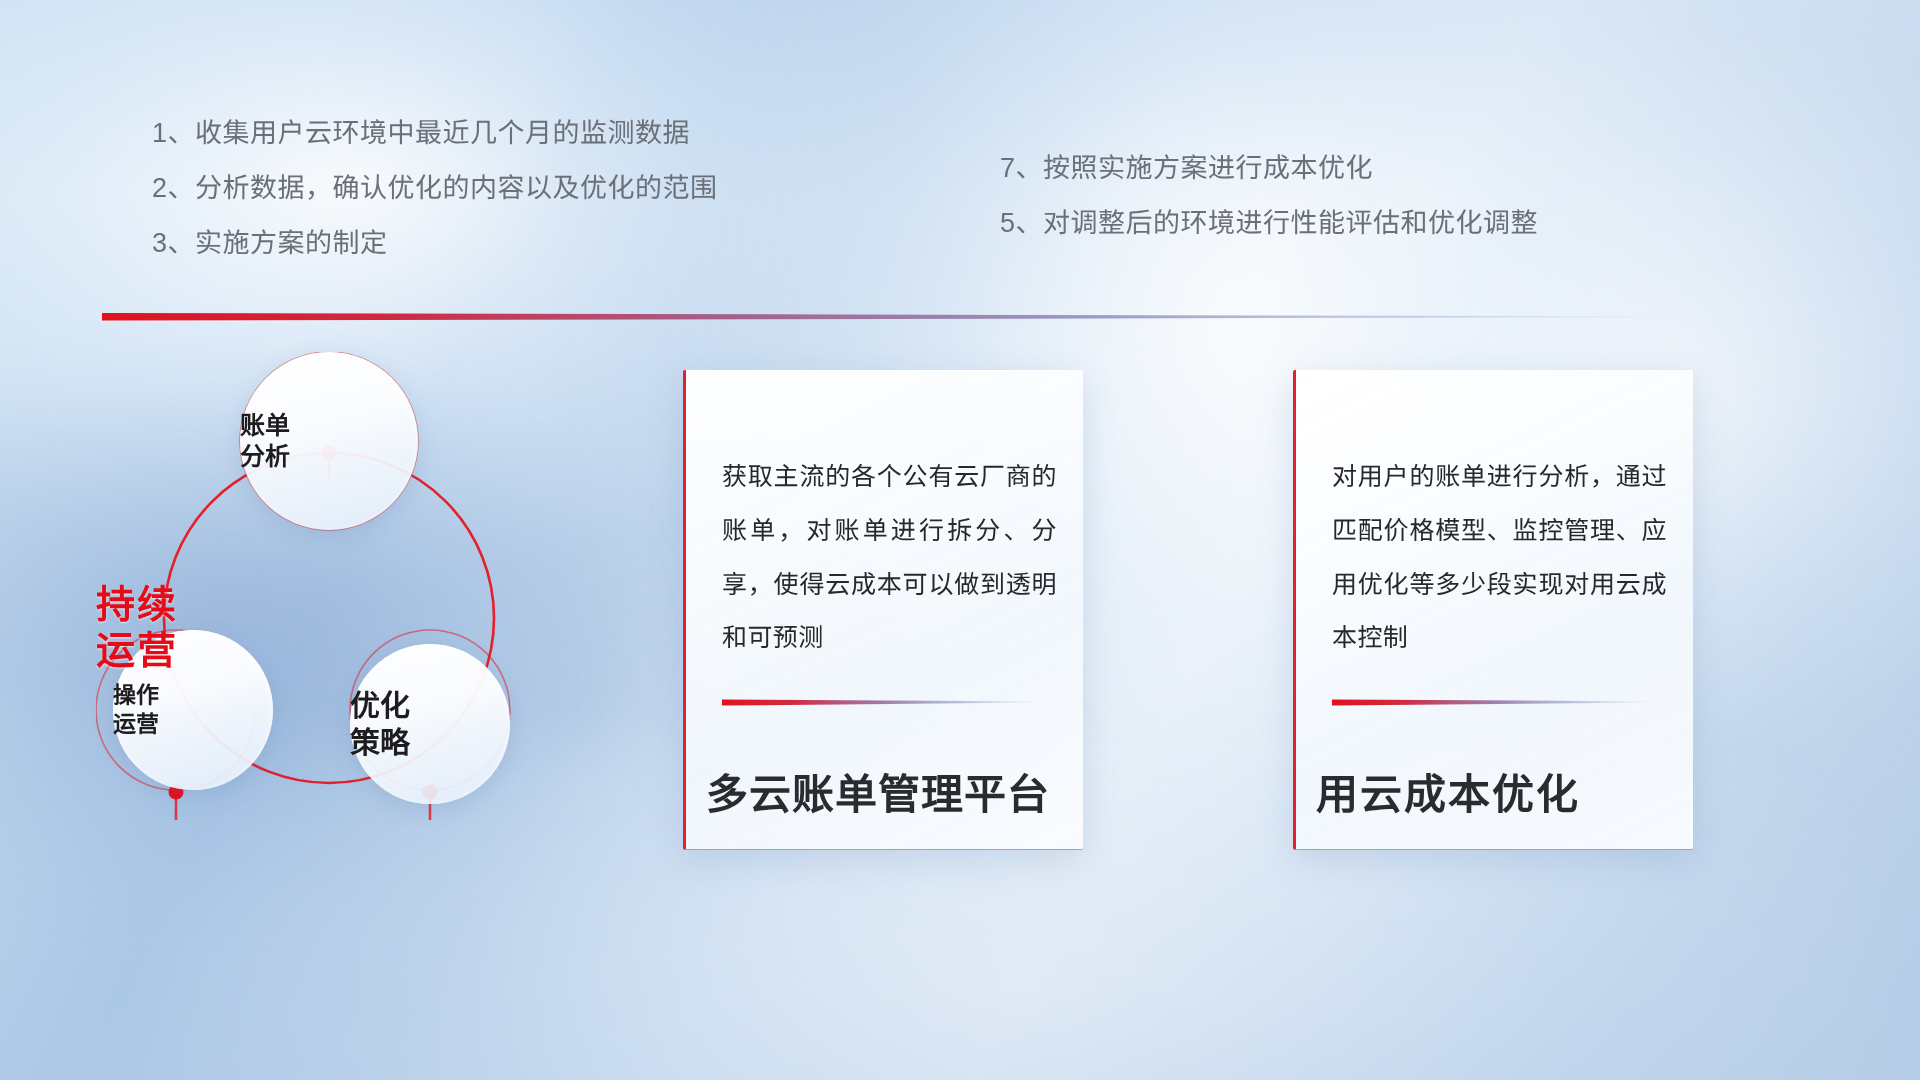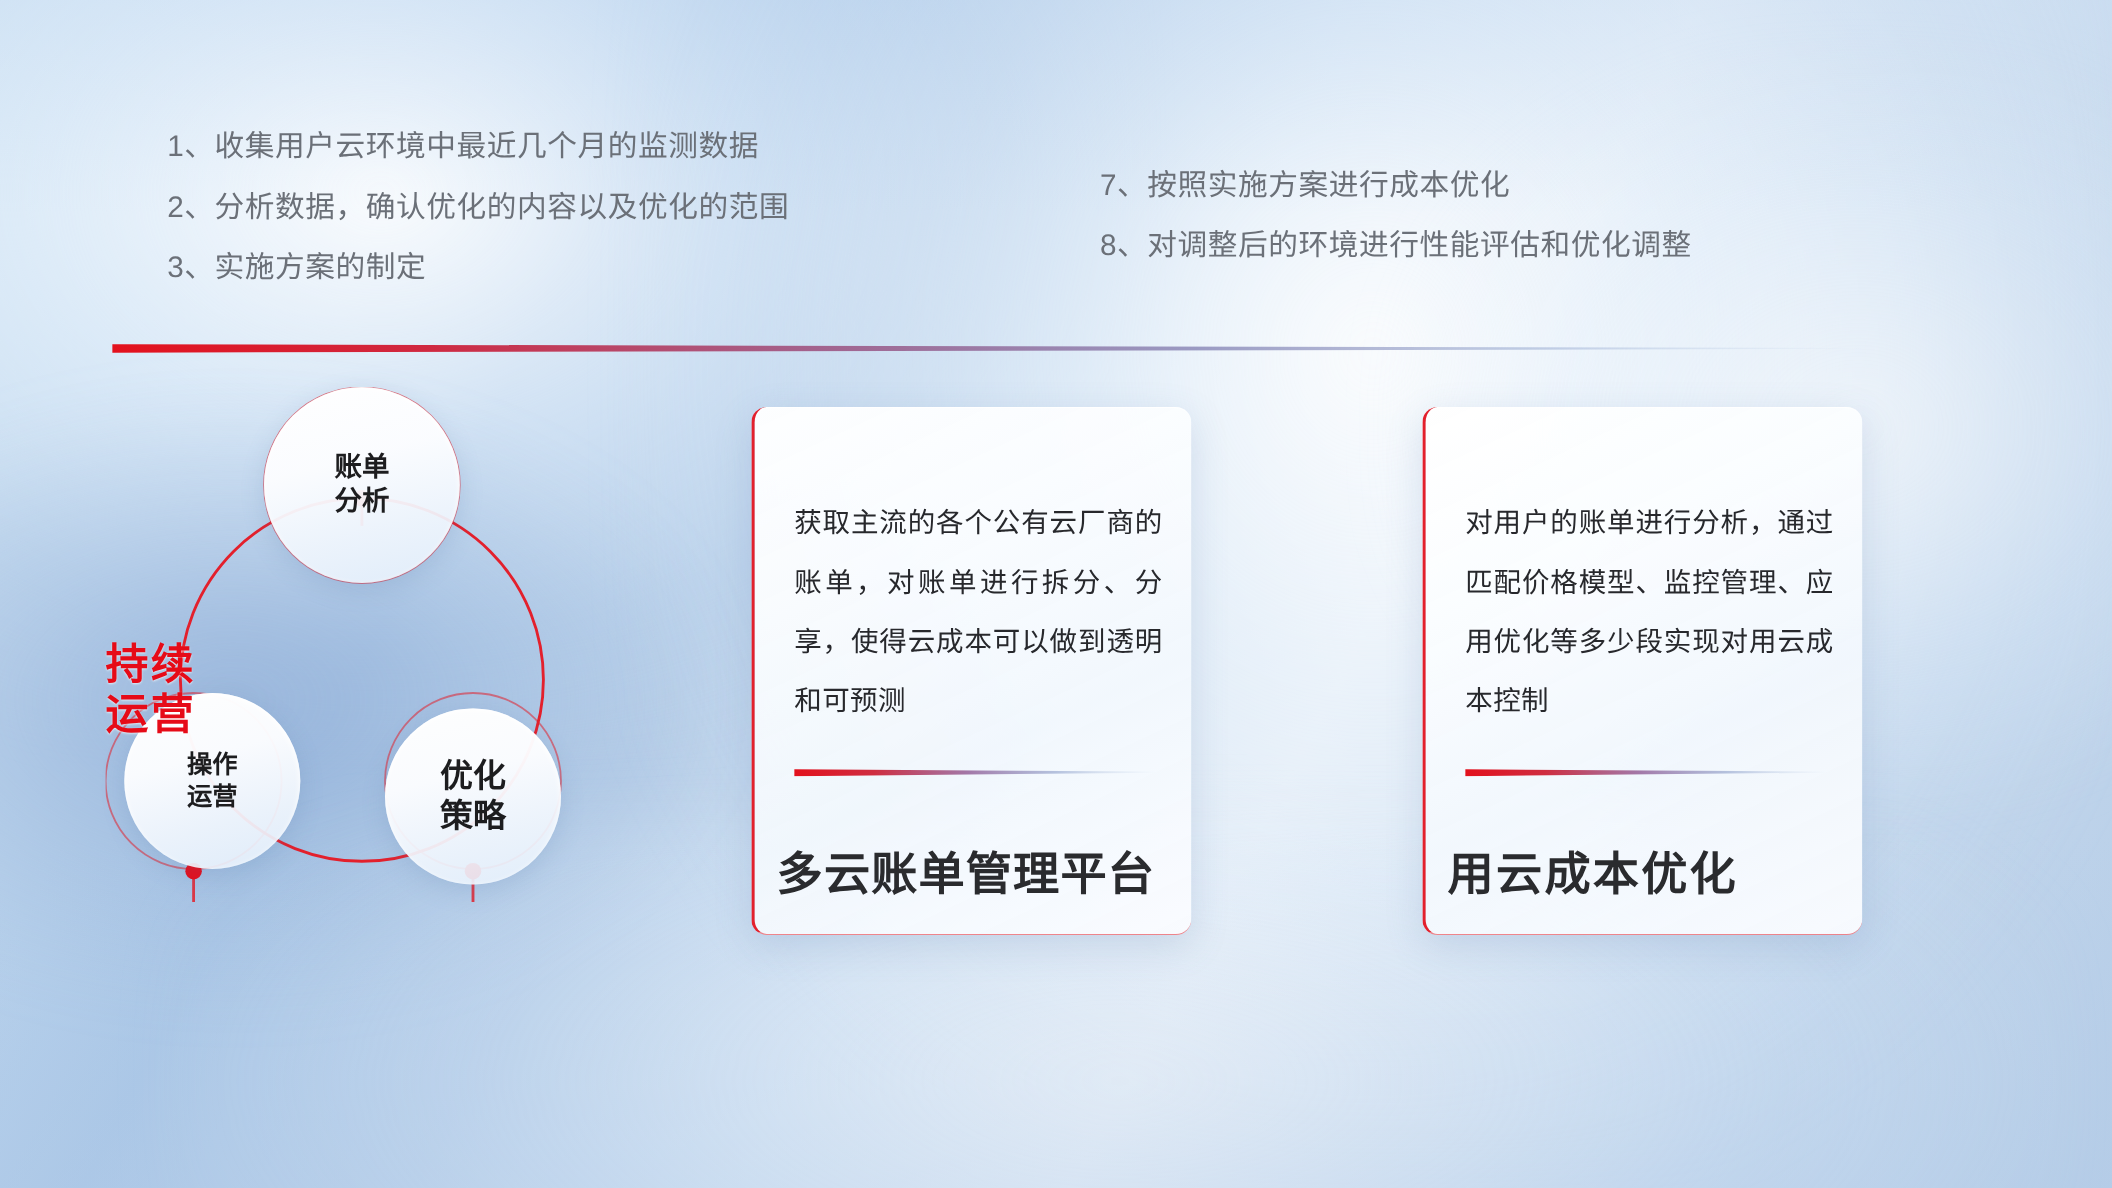--- a/index.html
+++ b/index.html
@@ -152,21 +152,20 @@
       linear-gradient(165deg,
         rgba(255,255,255,0.99) 0%,
         rgba(252,253,255,0.97) 38%,
         rgba(240,246,253,0.93) 70%,
         rgba(229,240,252,0.90) 100%);
     box-shadow:
       0 6px 22px rgba(90,125,170,0.20),
       inset 0 2px 6px rgba(255,255,255,0.95);
     display: flex;
     align-items: center;
-    justify-content: center;
     text-align: center;
     color: #1d1d1f;
     font-weight: bold;
     line-height: 1.25;
   }
   .bubble-top {
     left: 144px; top: 0px;
     width: 178px; height: 178px;
     font-size: 25px;
   }
@@ -180,21 +179,21 @@
     width: 160px; height: 160px;
     font-size: 30px;
   }
 
   
   .card {
     position: absolute;
     top: 370px;
     width: 400px;
     height: 480px;
-    border-radius: 14px;
+    border-radius: 2px;
     background: linear-gradient(155deg,
         rgba(255,255,255,0.96) 0%,
         rgba(251,253,255,0.94) 30%,
         rgba(243,248,253,0.92) 62%,
         rgba(250,252,255,0.95) 100%);
     box-shadow:
       0 10px 34px rgba(84,118,164,0.18),
       inset 0 1px 0 rgba(255,255,255,0.9);
     border-left: 3px solid #e3202c;
     border-bottom: 1px solid rgba(227,32,44,0.55);
@@ -249,21 +248,21 @@
   <div class="bg-vignette"></div>
 
   <div class="steps left">
     <div class="step-item">1、收集用户云环境中最近几个月的监测数据</div>
     <div class="step-item">2、分析数据，确认优化的内容以及优化的范围</div>
     <div class="step-item">3、实施方案的制定</div>
   </div>
 
   <div class="steps right">
     <div class="step-item">7、按照实施方案进行成本优化</div>
-    <div class="step-item">8、对调整后的环境进行性能评估和优化调整</div>
+    <div class="step-item">5、对调整后的环境进行性能评估和优化调整</div>
   </div>
 
   <svg class="top-rule" viewBox="0 0 1590 9" preserveAspectRatio="none">
     <defs>
       <linearGradient id="ruleGrad" x1="0" y1="0" x2="1" y2="0">
         <stop offset="0" stop-color="#e3111d" stop-opacity="1"></stop>
         <stop offset="0.18" stop-color="#cf2038" stop-opacity="0.96"></stop>
         <stop offset="0.40" stop-color="#9b4a79" stop-opacity="0.84"></stop>
         <stop offset="0.62" stop-color="#7470a8" stop-opacity="0.68"></stop>
         <stop offset="0.82" stop-color="#7f95c4" stop-opacity="0.42"></stop>

